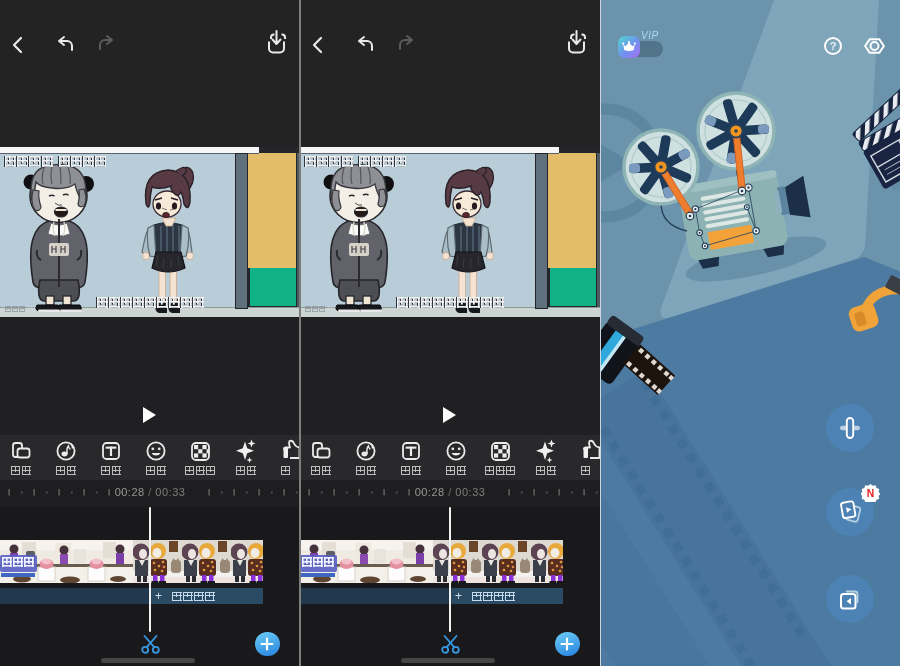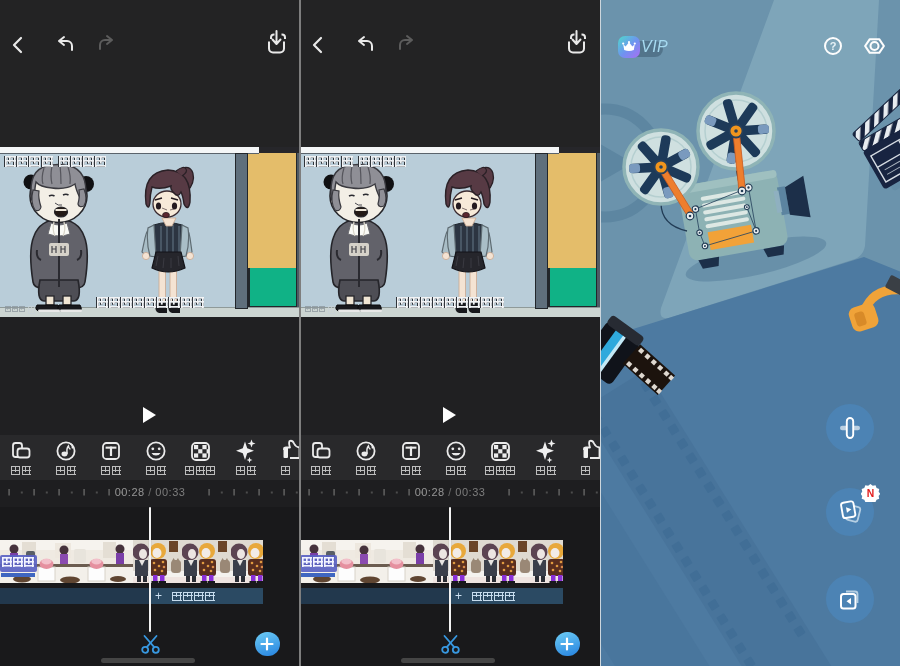--- a/index.html
+++ b/index.html
@@ -726,21 +726,21 @@
 
 <div class="ab" style="left:17px;top:41px;width:33px;height:16px;border-radius:8px;background:rgba(30,52,70,0.32);left:29px"></div>
 <div class="ab" style="left:17px;top:36px;width:22px;height:22px;border-radius:7px;background:linear-gradient(135deg,#4ed9cb,#6f93f0 52%,#a96ef2)">
  <svg class="ab" style="left:4px;top:5px" width="14" height="12" viewBox="0 0 14 12">
   <path d="M1.2 3.2 L3.6 5.4 L7 1.2 L10.4 5.4 L12.8 3.2 L11.8 9 Q7 10.8 2.2 9 Z" fill="#fff"></path>
   <circle cx="1.2" cy="2.6" r="1.1" fill="#fff"></circle>
           <circle cx="12.8" cy="2.6" r="1.1" fill="#fff"></circle>
           <circle cx="7" cy="1.2" r="1.1" fill="#fff"></circle>
  </svg>
 </div>
-<div class="ab" style="left:40px;top:38px;font-size:16px;font-weight:normal;font-style:italic;color:#a6daf0;letter-spacing:0.5px">VIP</div>
+<div class="ab" style="left:40px;top:30px;font-size:10px;font-weight:normal;font-style:italic;color:#a6daf0;letter-spacing:0.5px">VIP</div>
 
 <div class="ab" style="left:223px;top:37px;width:18px;height:18px;border-radius:50%;border:2px solid #fdfdfd;text-align:center;font-size:11px;font-weight:bold;color:#e6f1f6;line-height:14px">?</div>
 <svg class="ab" style="left:262px;top:35px" width="23" height="22" viewBox="0 0 23 22">
  <path d="M6.8 4.2 h9.4 l4.7 6.8 l-4.7 6.8 h-9.4 l-4.7 -6.8 Z" fill="none" stroke="#fdfdfd" stroke-width="2.1" stroke-linejoin="round"></path>
  <circle cx="11.5" cy="11" r="4" fill="none" stroke="#fdfdfd" stroke-width="2.1"></circle>
 </svg>
 
 <div class="ab" style="left:224.5px;top:404px;width:48px;height:48px;border-radius:50%;background:#4c83b4">
  <svg class="ab" style="left:12px;top:12px" width="24" height="24" viewBox="0 0 24 24">
   <rect x="2" y="9.8" width="20" height="4.4" rx="2.2" fill="#fff" opacity="0.62"></rect>

